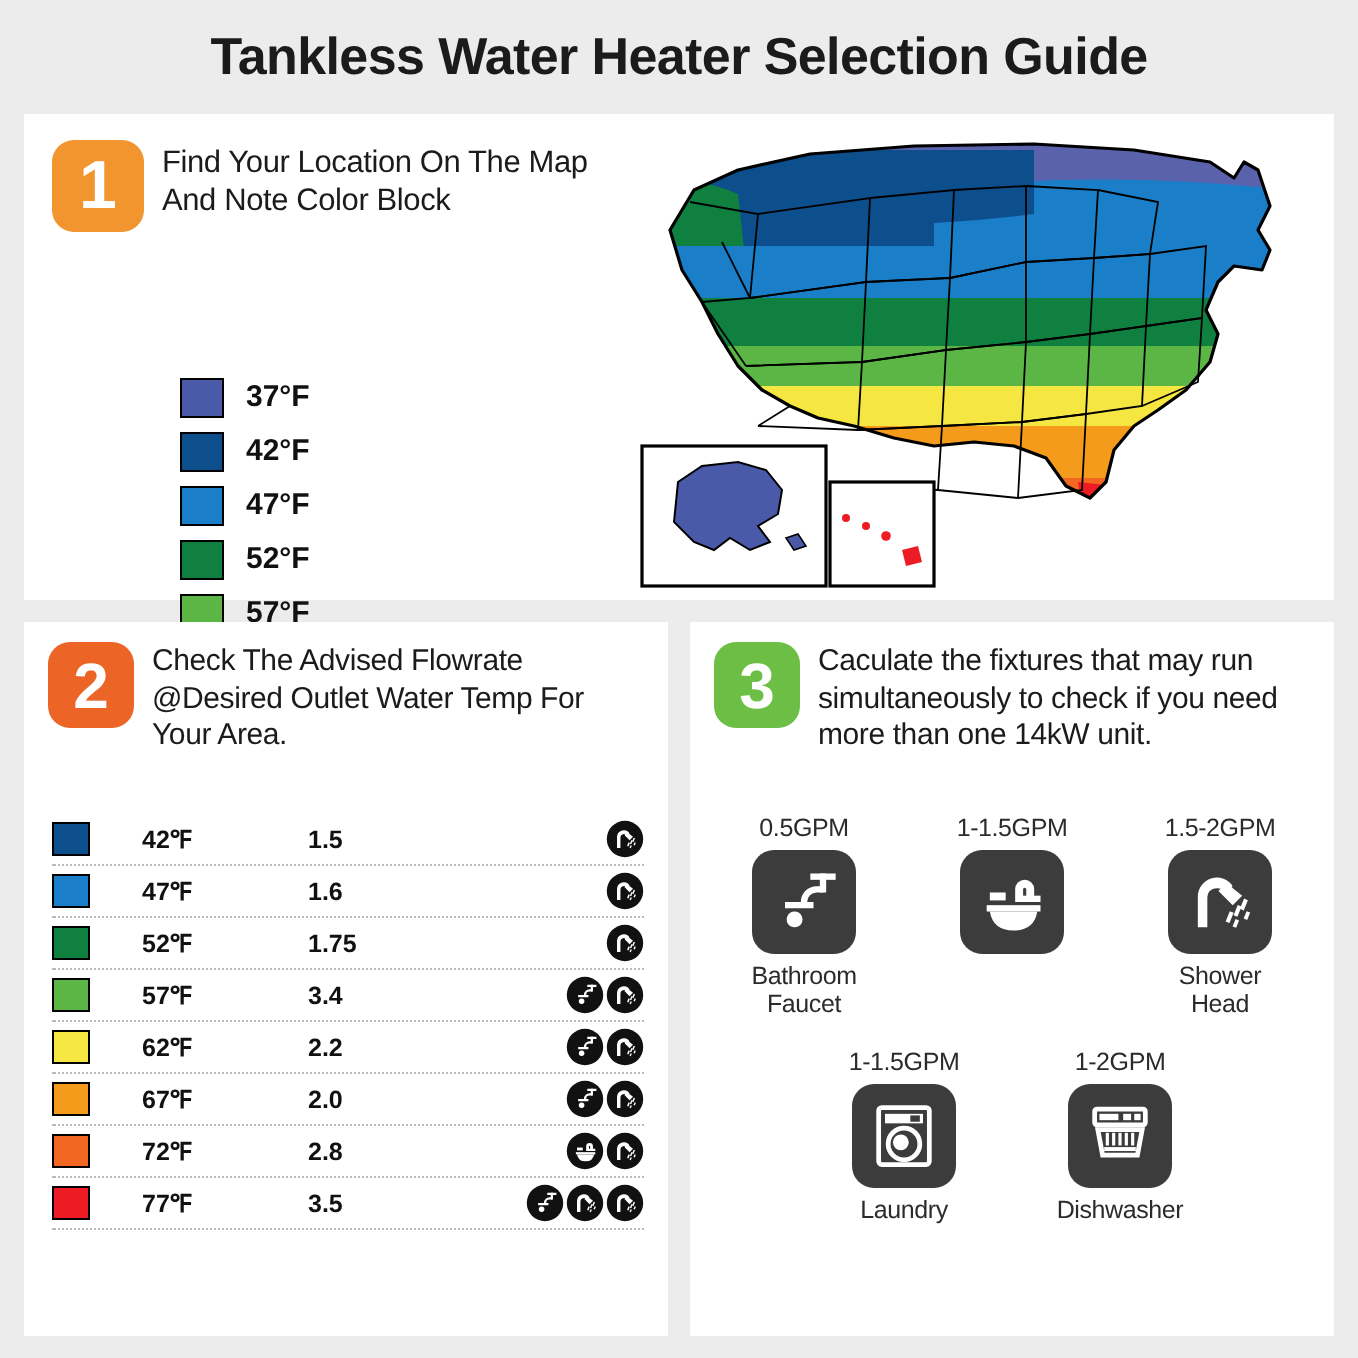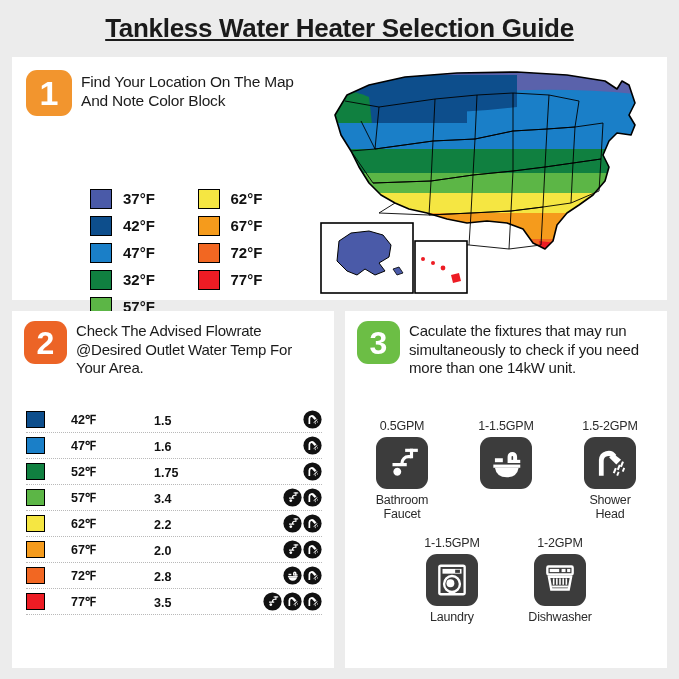--- a/index.html
+++ b/index.html
@@ -13,21 +13,20 @@
 
   
   .title {
     text-align: center;
     font-size: 26px;
     font-weight: bold;
     color: #1b1b1b;
     letter-spacing: -0.3px;
     padding-top: 13px;
     height: 58px;
-    text-decoration: underline;
   }
 
   
   .panel { background: #fff; }
   #panel1 {
     position: absolute; left: 12px; top: 57px;
     width: 655px; height: 243px;
   }
   #panel2 {
     position: absolute; left: 12px; top: 311px;
@@ -59,20 +58,21 @@
   }
 
   
   #p1head { position: absolute; left: 14px; top: 13px; width: 275px; }
   #p1head .step-text { margin-left: 9px; padding-top: 2px; }
 
   #legend {
     position: absolute; left: 78px; top: 128px;
     width: 215px;
     display: flex;
+    flex-direction: column;
   }
   .legend-col { width: 108px; }
   .legend-row { display: flex; align-items: center; height: 27px; }
   .swatch {
     width: 22px; height: 20px;
     border: 1px solid #000;
     flex: none;
   }
   .legend-label {
     margin-left: 11px;
@@ -126,21 +126,21 @@
     padding-left: 22px;
   }
   .usage-cell { display: flex; justify-content: flex-end; gap: 1px; }
   .uicon { width: 19px; height: 19px; flex: none; }
 
   
   #p3head { position: absolute; left: 12px; top: 10px; width: 305px; }
   #p3head .badge { width: 43px; height: 43px; font-size: 32px; background: #6cbe45; }
   #p3head .step-text { margin-left: 9px; font-size: 15px; padding-top: 1px; }
 
-  #fixtures { position: absolute; left: 10px; top: 108px; width: 302px; }
+  #fixtures { position: absolute; left: 10px; top: 96px; width: 302px; }
   .fx-row { display: flex; justify-content: center; }
   .fx-row.r1 { gap: 18px; }
   .fx-row.r2 { gap: 22px; margin-top: 14px; }
   .fixture { width: 86px; text-align: center; }
   .fx-gpm {
     font-size: 12.5px;
     color: #2b2b2b;
     margin-bottom: 4px;
     letter-spacing: -0.2px;
   }
@@ -183,21 +183,21 @@
           <div class="legend-row">
             <div class="swatch" style="background: rgb(13, 78, 140);"></div>
             <div class="legend-label">42°F</div>
           </div>
           <div class="legend-row">
             <div class="swatch" style="background: rgb(26, 127, 200);"></div>
             <div class="legend-label">47°F</div>
           </div>
           <div class="legend-row">
             <div class="swatch" style="background: rgb(16, 128, 64);"></div>
-            <div class="legend-label">32°F</div>
+            <div class="legend-label">52°F</div>
           </div>
           <div class="legend-row">
             <div class="swatch" style="background: rgb(92, 182, 70);"></div>
             <div class="legend-label">57°F</div>
           </div>
         </div>
       <div class="legend-col" id="legend-right">
           <div class="legend-row">
             <div class="swatch" style="background: rgb(245, 230, 66);"></div>
             <div class="legend-label">62°F</div>

